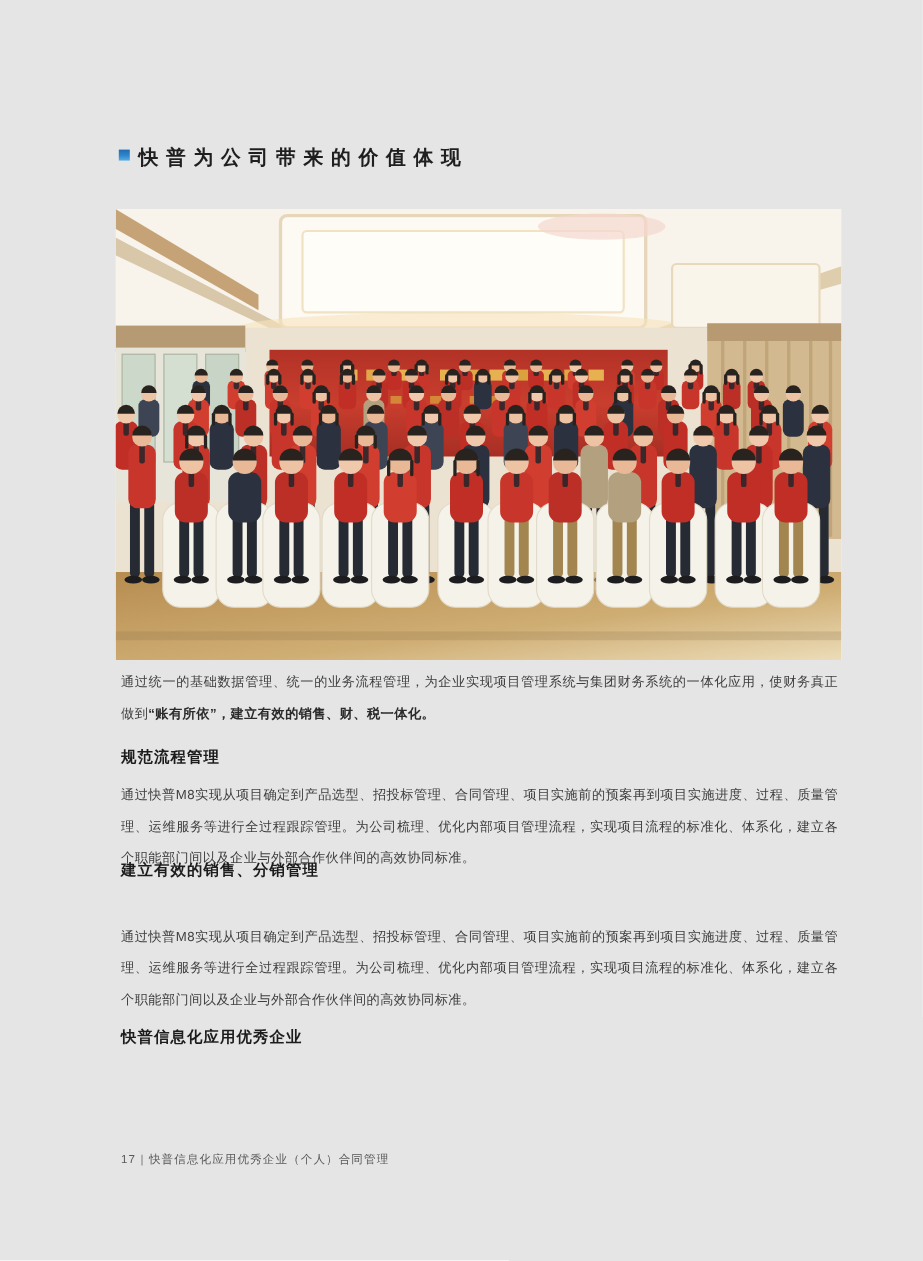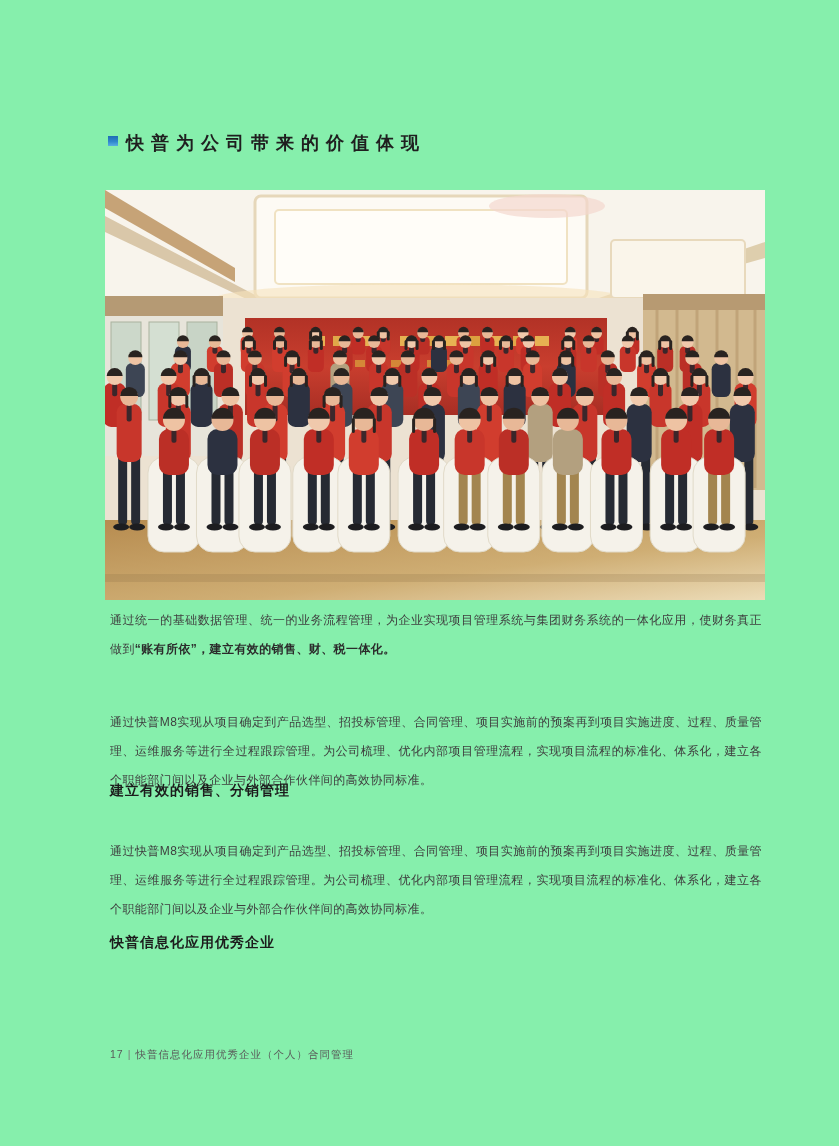--- a/index.html
+++ b/index.html
@@ -1,19 +1,19 @@
 <!DOCTYPE html>
 <html><head>
 <meta charset="utf-8">
 <style>
   html,body{margin:0;padding:0;background:#ffffff;}
   .page{
     position:relative;
     width:839px;height:1146px;
-    background:#86efac;
+    background:#e5e5e5;
     overflow:hidden;
     font-family:"Liberation Sans","DejaVu Sans",sans-serif;
   }
   
   .title-row{
     position:absolute;left:108px;top:131px;
     display:flex;align-items:flex-start;
   }
   .bullet{
     display:inline-block;width:10px;height:10px;margin-top:5px;
@@ -797,20 +797,21 @@
             <rect x="611.6231207847595" y="239" width="5" height="13.799999999999999" rx="2" fill="#23242b" opacity="0.85"></rect>
             <circle cx="614.1231207847595" cy="230" r="11" fill="#e8b897"></circle>
             <path d="M 603.1231207847595 228.68 a 11 11 0 0 1 22 0 z" fill="#292320"></path>
           </g>
         </g>
     </svg>
   </figure>
 
   <p class="para p1"><span>通过统一的基础数据管理、统一的业务流程管理，为企业实现项目管理系统与集团财务系统的一体化应用，使财务真正做到</span><strong>“账有所依”，建立有效的销售、财、税一体化。</strong></p>
 
+  <h2 class="subhead h1">规范流程管理</h2>
   <p class="para p2">通过快普M8实现从项目确定到产品选型、招投标管理、合同管理、项目实施前的预案再到项目实施进度、过程、质量管理、运维服务等进行全过程跟踪管理。为公司梳理、优化内部项目管理流程，实现项目流程的标准化、体系化，建立各个职能部门间以及企业与外部合作伙伴间的高效协同标准。</p>
 
   <h2 class="subhead h2">建立有效的销售、分销管理</h2>
   <p class="para p3">通过快普M8实现从项目确定到产品选型、招投标管理、合同管理、项目实施前的预案再到项目实施进度、过程、质量管理、运维服务等进行全过程跟踪管理。为公司梳理、优化内部项目管理流程，实现项目流程的标准化、体系化，建立各个职能部门间以及企业与外部合作伙伴间的高效协同标准。</p>
 
   <h2 class="subhead h3">快普信息化应用优秀企业</h2>
 
   <footer class="footer">
     <span>17</span><span class="sep">|</span><span>快普信息化应用优秀企业（个人）合同管理</span>
   </footer>

